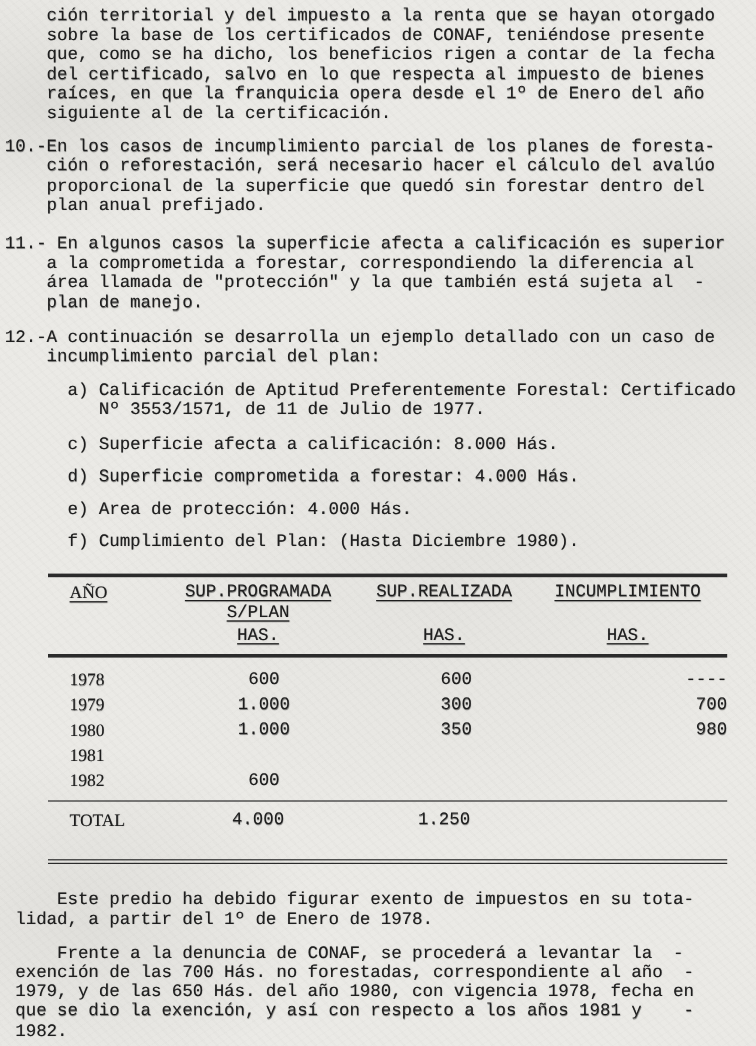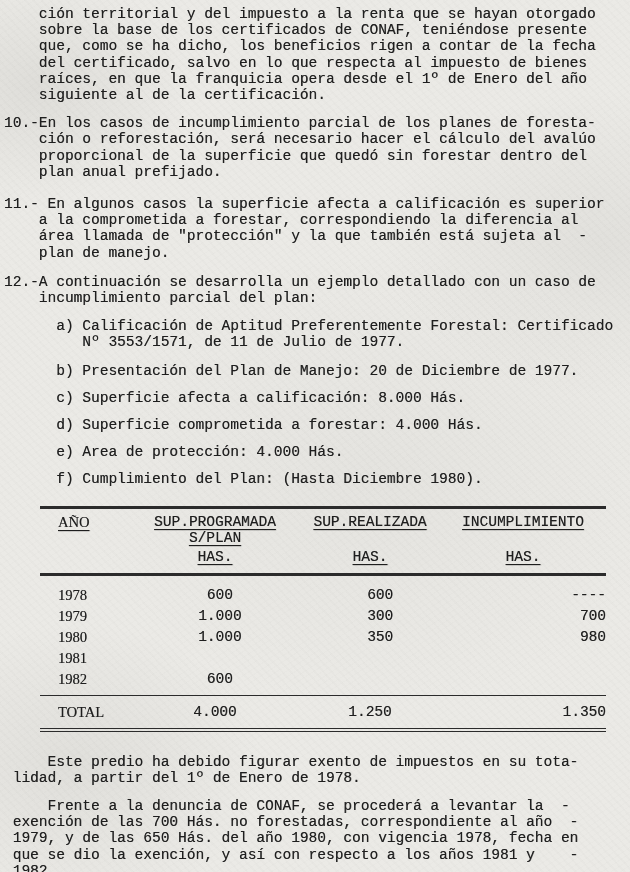--- a/index.html
+++ b/index.html
@@ -62,21 +62,21 @@
   .c1{width:90px;text-align:left;padding-left:18px;font-family:Liberation Serif, serif;}
   .c2{width:170px;text-align:center;}
   .c3{width:140px;text-align:center;}
   .c4{width:166px;text-align:right;}
   .tbody{padding:9px 0 5px 0;}
   .trow{display:flex;line-height:21px;gap:35px;}
   .ttotal{
     display:flex;
     border-top:1px solid #2b2b2b;
     border-bottom:4px double #2b2b2b;
-    padding:6px 0 5px 0;
+    padding:6px 0 21px 0;
     line-height:21px;
   }
 </style>
 </head>
 <body>
 
 <div class="page">
 
   <pre class="blk">    ción territorial y del impuesto a la renta que se hayan otorgado
     sobre la base de los certificados de CONAF, teniéndose presente
@@ -93,21 +93,20 @@
   <pre class="blk mb13">11.- En algunos casos la superficie afecta a calificación es superior
     a la comprometida a forestar, correspondiendo la diferencia al
     área llamada de "protección" y la que también está sujeta al  -
     plan de manejo.</pre>
 
   <pre class="blk">12.-A continuación se desarrolla un ejemplo detallado con un caso de
     incumplimiento parcial del plan:</pre>
 
   <pre class="blk">      a) Calificación de Aptitud Preferentemente Forestal: Certificado
          Nº 3553/1571, de 11 de Julio de 1977.</pre>
-  <pre class="blk mb11">      b) Presentación del Plan de Manejo: 20 de Diciembre de 1977.</pre>
   <pre class="blk mb11">      c) Superficie afecta a calificación: 8.000 Hás.</pre>
   <pre class="blk mb11">      d) Superficie comprometida a forestar: 4.000 Hás.</pre>
   <pre class="blk mb11">      e) Area de protección: 4.000 Hás.</pre>
   <pre class="blk mb18">      f) Cumplimiento del Plan: (Hasta Diciembre 1980).</pre>
 
   <div class="ftable">
     <div class="thead">
       <div class="c c1">
         <span class="u">AÑO</span>
       </div>
@@ -155,21 +154,20 @@
         <div class="c c2">600</div>
         <div class="c c3"></div>
         <div class="c c4"></div>
       </div>
     </div>
 
     <div class="ttotal">
       <div class="c c1">TOTAL</div>
       <div class="c c2">4.000</div>
       <div class="c c3">1.250</div>
-      <div class="c c4">1.350</div>
     </div>
   </div>
 
   <pre class="blk">     Este predio ha debido figurar exento de impuestos en su tota-
  lidad, a partir del 1º de Enero de 1978.</pre>
   <pre class="blk mb0">     Frente a la denuncia de CONAF, se procederá a levantar la  -
  exención de las 700 Hás. no forestadas, correspondiente al año  -
  1979, y de las 650 Hás. del año 1980, con vigencia 1978, fecha en
  que se dio la exención, y así con respecto a los años 1981 y    -
  1982.</pre>

